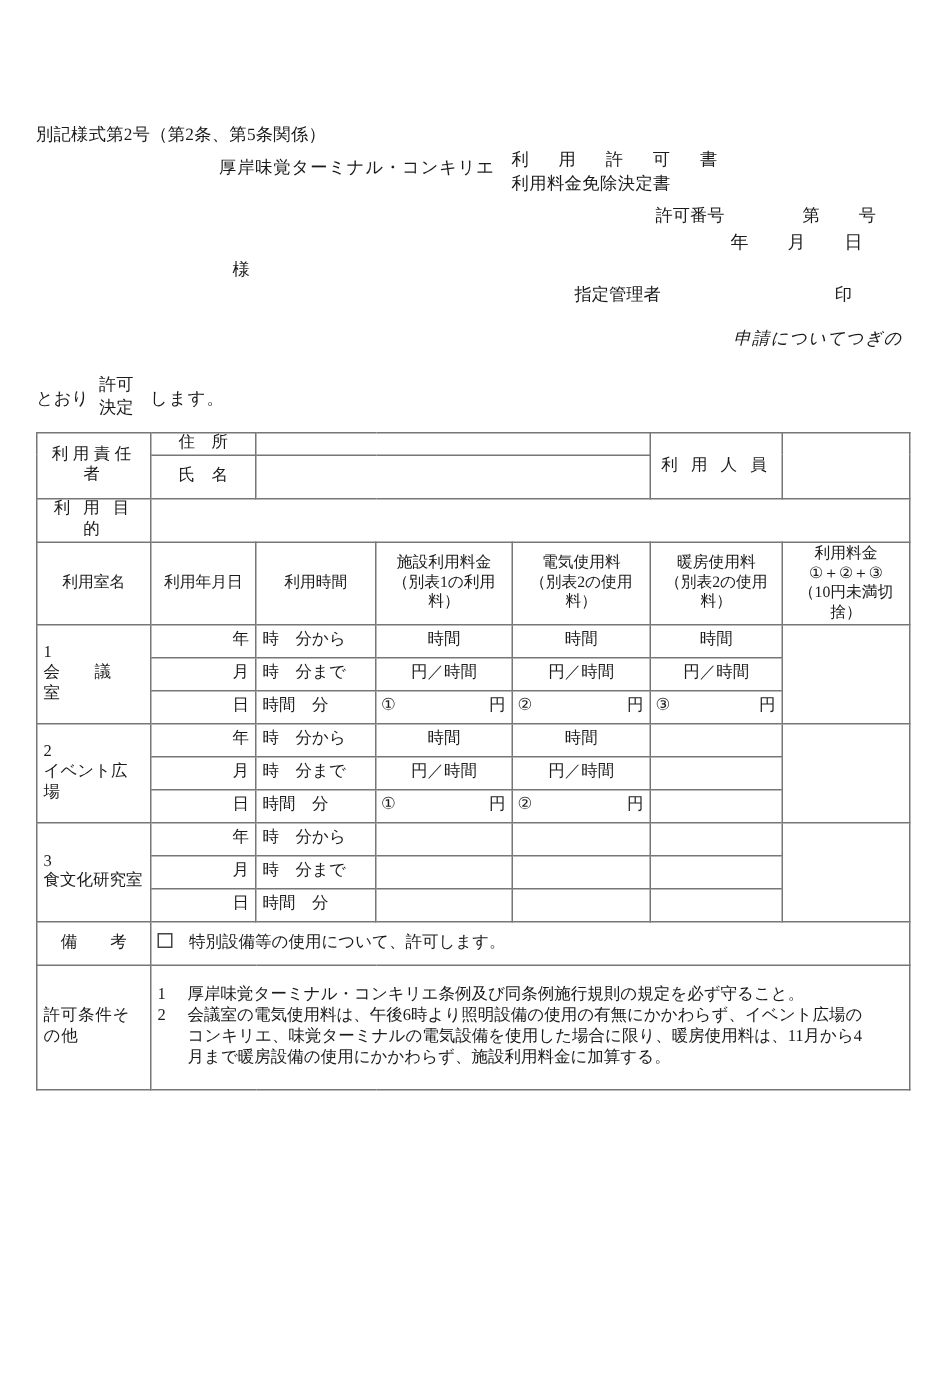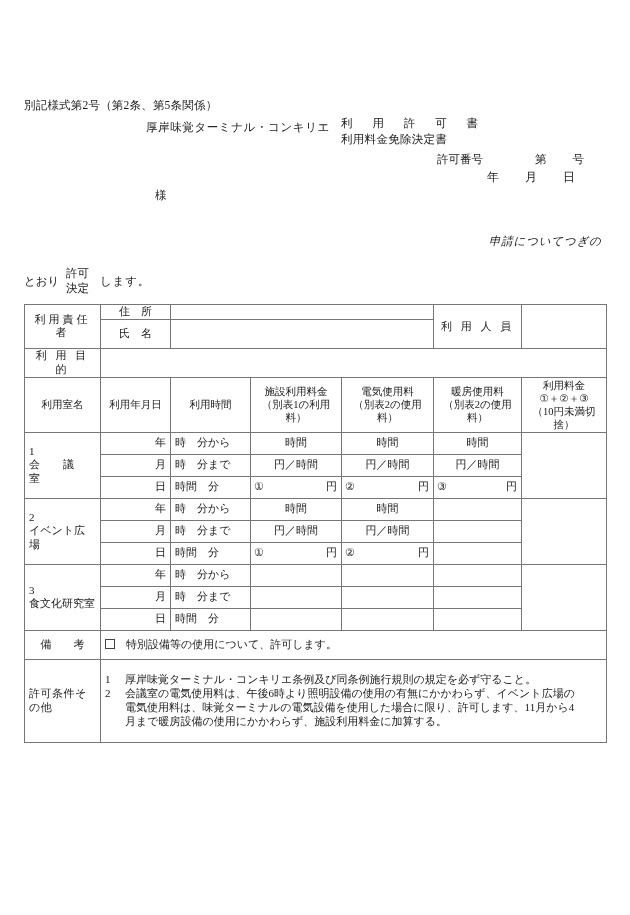--- a/index.html
+++ b/index.html
@@ -12,21 +12,20 @@
     height: 915px;
     position: relative;
     font-family: "Liberation Serif", "DejaVu Serif", serif;
     color: #1a1a1a;
     font-size: 11px;
     overflow: hidden;
   }
   .page {
     position: absolute;
     inset: 0;
-    margin-top: 16px;
   }
 
   
   .abs { position: absolute; white-space: nowrap; }
 
   .form-no {
     left: 24px; top: 82px;
     font-size: 11.5px;
     letter-spacing: 0.2px;
   }
@@ -199,20 +198,23 @@
   <div class="abs permit-no">
     <span>許可番号</span><span class="gap-a"></span><span>第</span><span class="gap-b"></span><span>号</span>
   </div>
 
   <div class="abs date-line">
     <span>年</span><span class="gap"></span><span>月</span><span class="gap"></span><span>日</span>
   </div>
 
   <div class="abs sama">様</div>
 
+  <div class="abs manager-line">
+    <span>指定管理者</span><span class="seal-gap"></span><span>印</span>
+  </div>
 
 
 
   <div class="abs body-p2">申請についてつぎの</div>
 
   <div class="abs body-p3">とおり</div>
   <div class="abs body-stack2">
     <div>許可</div>
     <div>決定</div>
   </div>
@@ -393,21 +395,21 @@
           <span>許可条件そ</span><br>
           <span>の他</span>
         </td>
         <td colspan="6" class="cond-body">
           <span class="cond-item">
             <span class="num">1</span><span>厚岸味覚ターミナル・コンキリエ条例及び同条例施行規則の規定を必ず守ること。</span>
           </span>
           <span class="cond-item">
             <span class="num">2</span><span>会議室の電気使用料は、午後6時より照明設備の使用の有無にかかわらず、イベント広場の</span>
           </span>
-          <span class="cond-cont">電気使用料は、味覚ターミナルの電気設備を使用した場合に限り、許可します、11月から4</span>
+          <span class="cond-cont">コンキリエ、味覚ターミナルの電気設備を使用した場合に限り、暖房使用料は、11月から4</span>
           <span class="cond-cont">月まで暖房設備の使用にかかわらず、施設利用料金に加算する。</span>
         </td>
       </tr>
 
     </tbody>
   </table>
 
 </div>
 
 </body></html>

